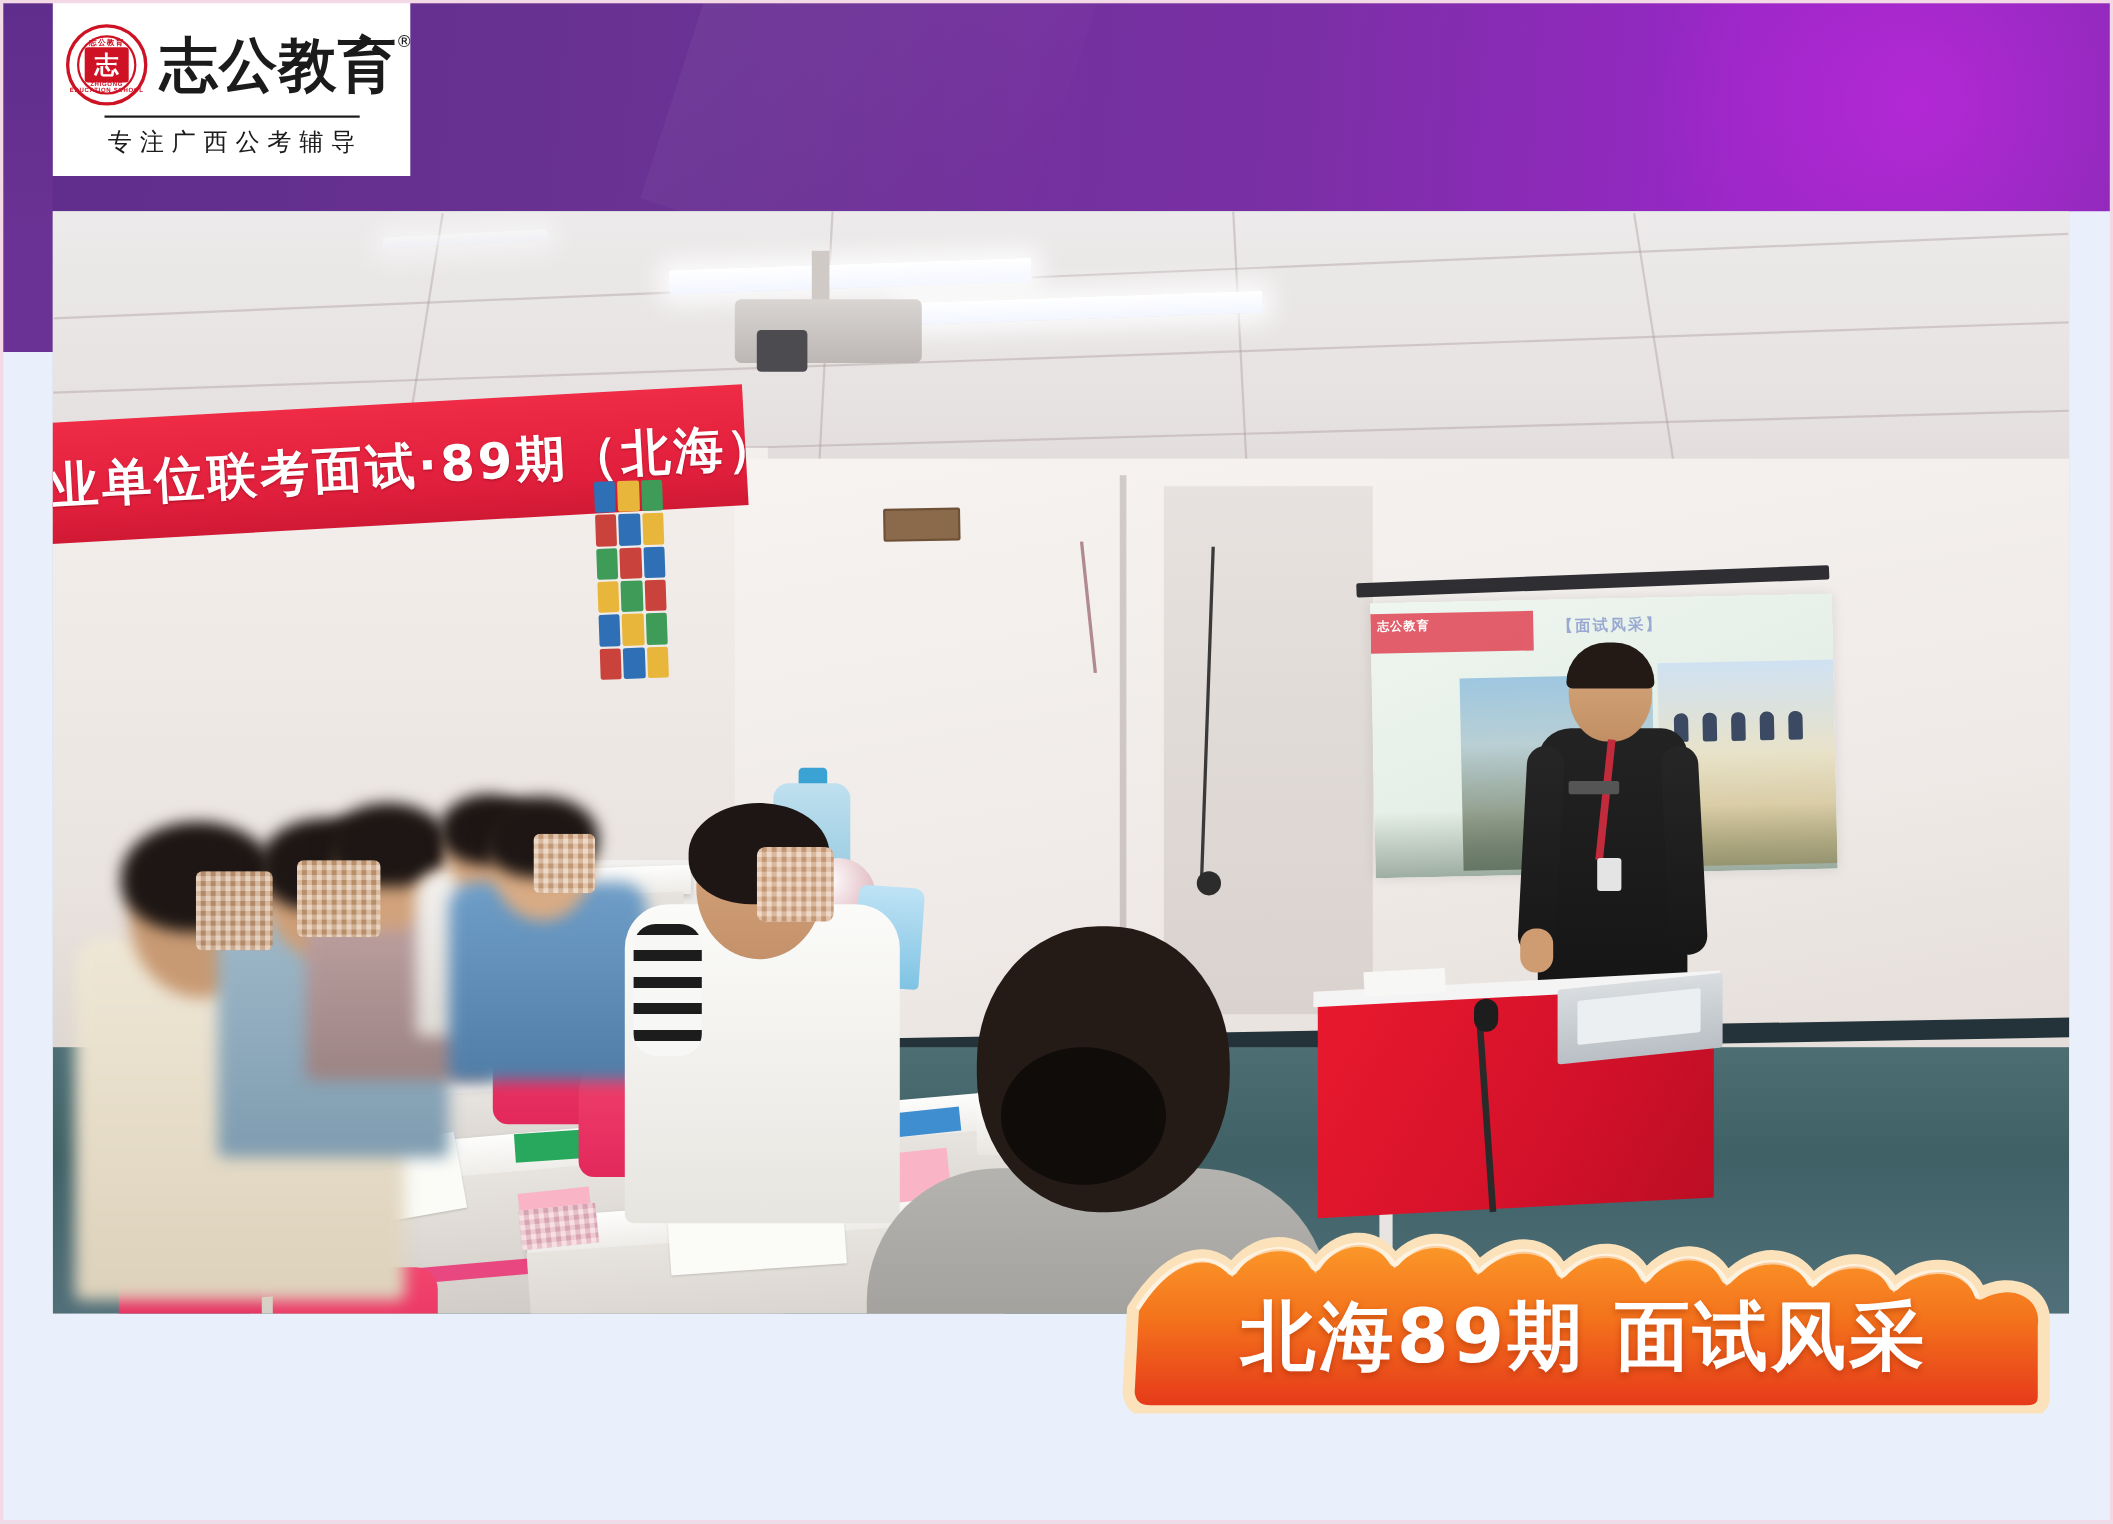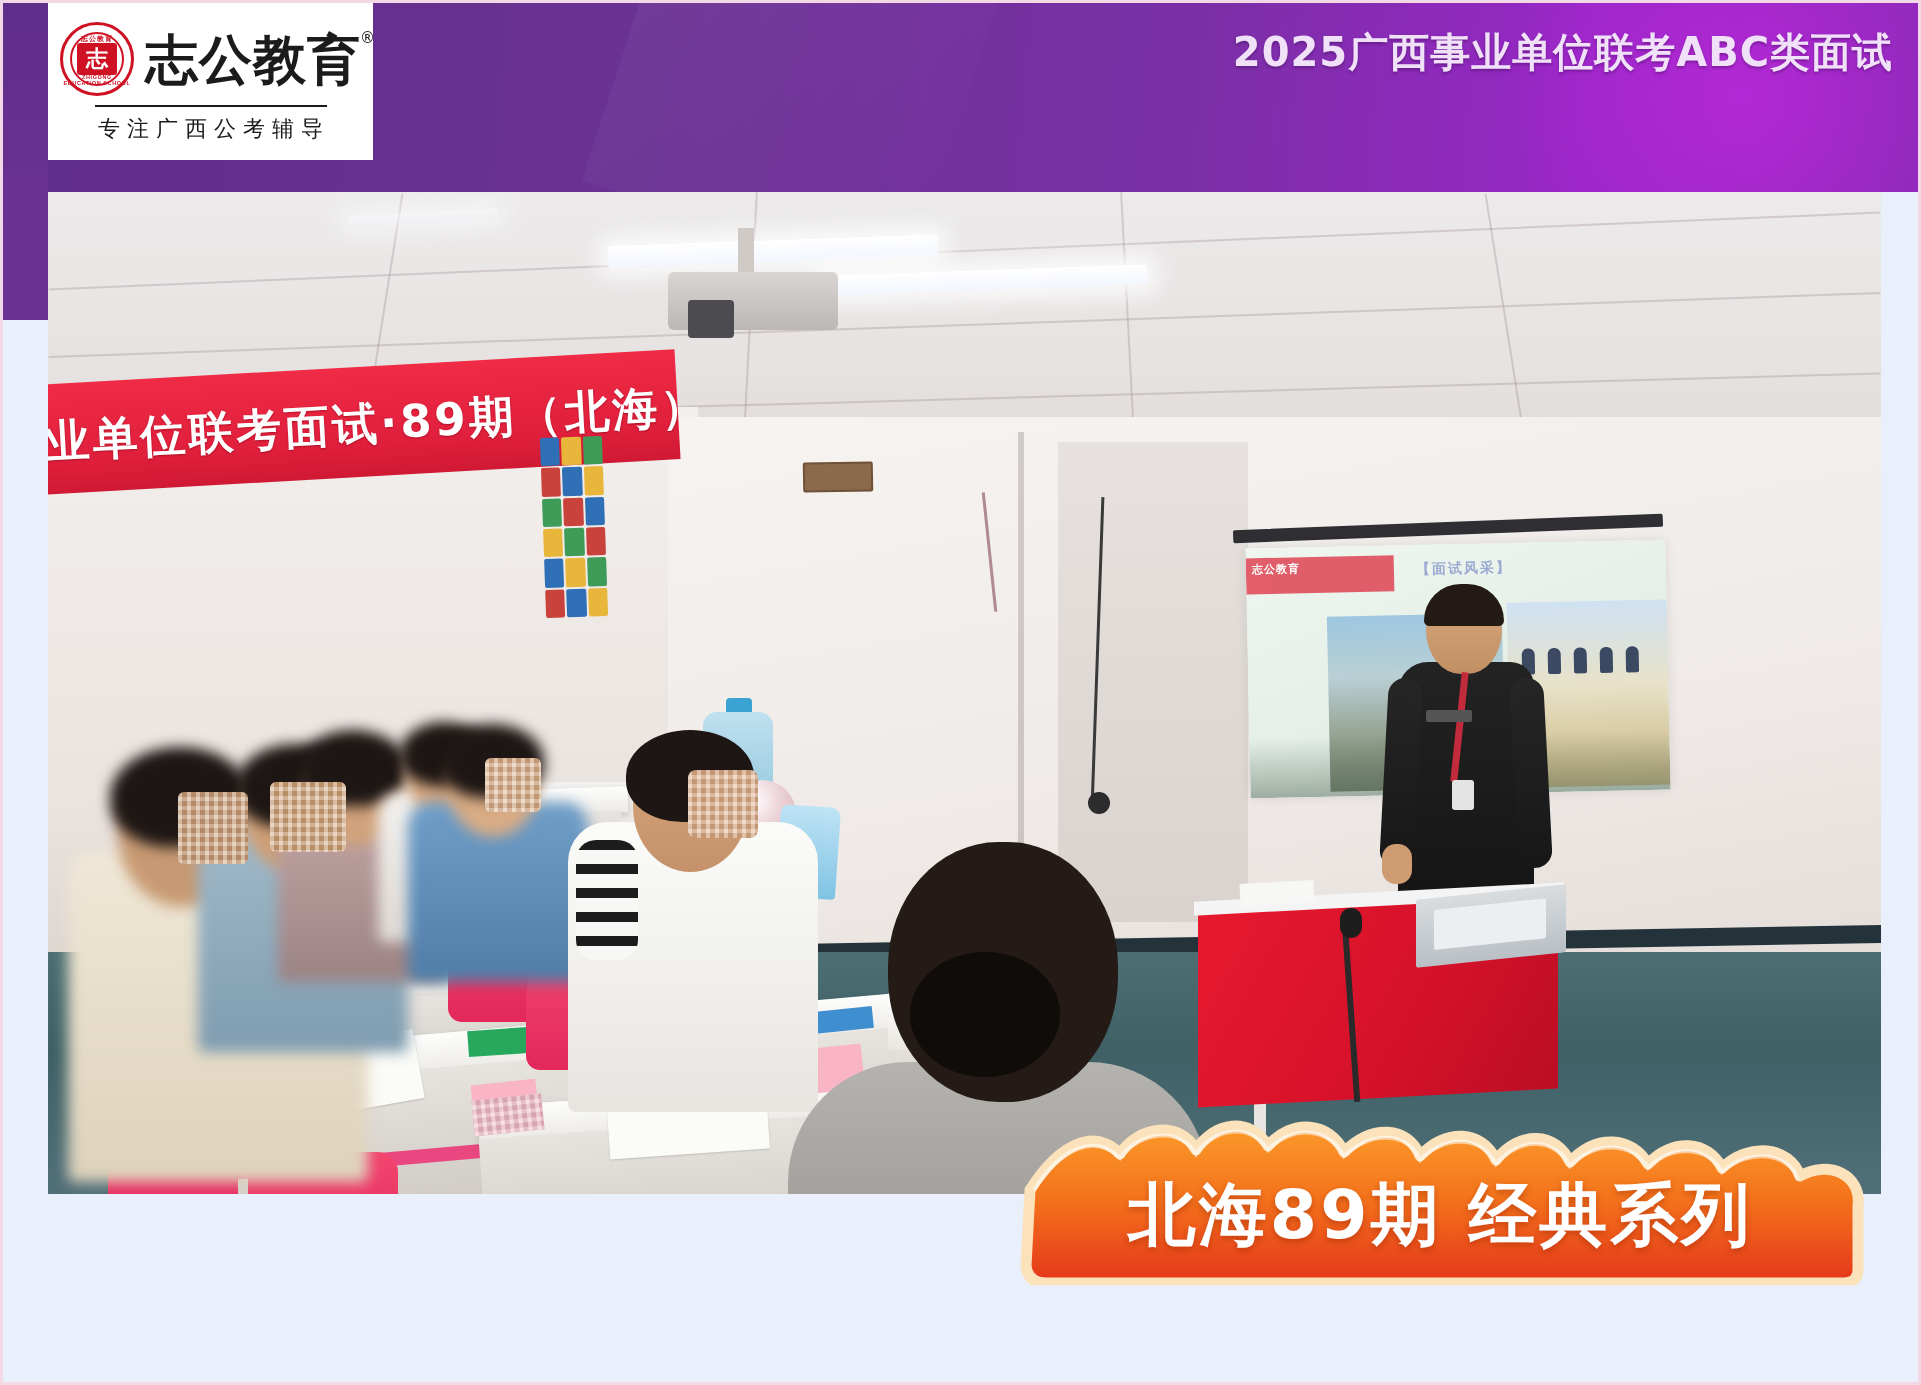--- a/index.html
+++ b/index.html
@@ -446,21 +446,20 @@
       </div>
       <div class="logo-word">
         <span>志公教育</span>
         <span class="logo-reg">®</span>
       </div>
     </div>
     <div class="logo-divider"></div>
     <div class="logo-sub">专注广西公考辅导</div>
   </div>
 
-  <div class="kicker">2025广西事业单位联考ABC类面试</div>
 
   <div class="photo-wrap">
     <div class="photo">
 
       <div class="ceiling">
         <div class="ceil-grid">
           <i style="left:0;top:58px;width:100%;height:2px;transform:rotate(-2.4deg)"></i>
           <i style="left:0;top:132px;width:100%;height:2px;transform:rotate(-2.0deg)"></i>
           <i style="left:0;top:206px;width:100%;height:2px;transform:rotate(-1.6deg)"></i>
           <i style="left:0;top:272px;width:100%;height:2px;transform:rotate(-1.2deg)"></i>
@@ -656,17 +655,17 @@
                C520,10 556,12 570,42 C596,14 632,16 648,44
                C672,18 708,20 722,48 C748,22 790,26 800,56
                C828,40 862,54 858,86 L858,150
                Q858,163 842,163 L46,163 Q28,163 26,146 Z" fill="url(#rg)" stroke="#fbe2bb" stroke-width="11" stroke-linejoin="round"></path>
       <path d="M34,70 C62,26 96,14 120,38 C138,12 180,6 196,34
                C214,8 250,2 268,30 C292,4 330,8 344,36
                C372,10 408,12 420,40 C446,14 482,16 496,44
                C520,16 556,18 570,46 C596,20 632,22 648,48
                C672,24 708,26 722,52 C748,28 790,32 798,60" fill="none" stroke="#ffffff" stroke-width="4" opacity=".55"></path>
     </svg>
-    <div class="ribbon-text">北海89期 经典系列</div>
+    <div class="ribbon-text">北海89期 面试风采</div>
   </div>
 
   <div class="outer-hairline"></div>
 </div>
 
 </body></html>

